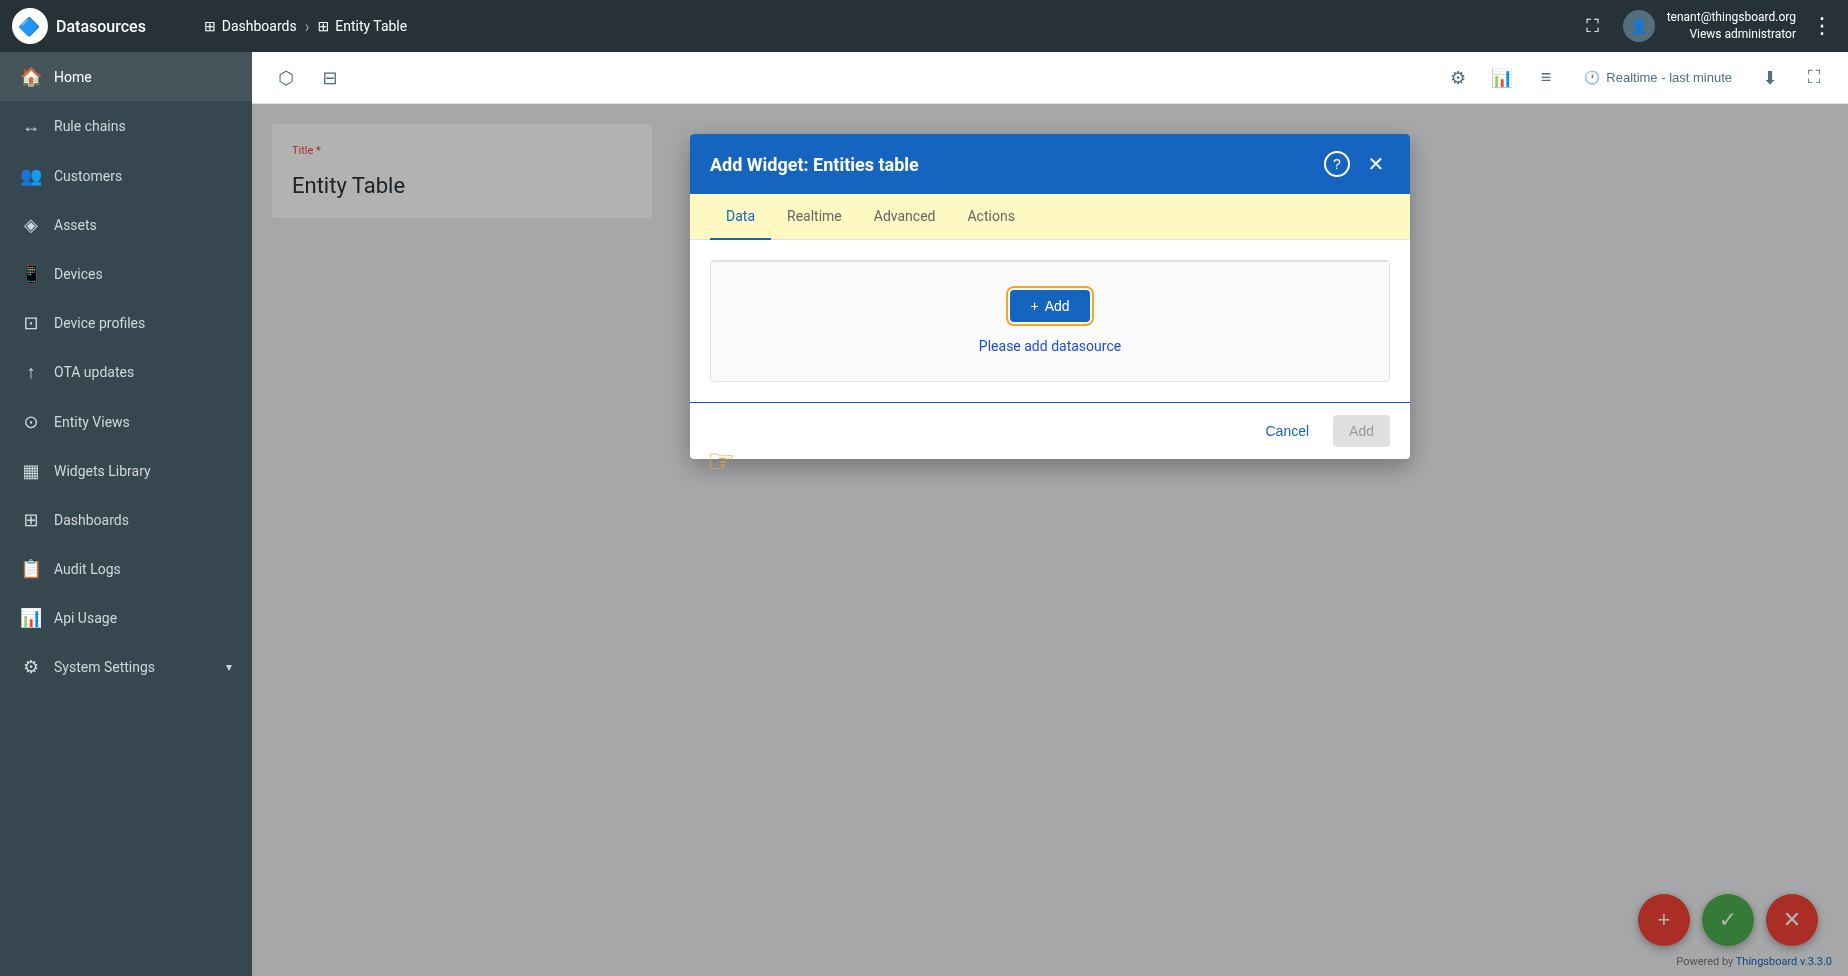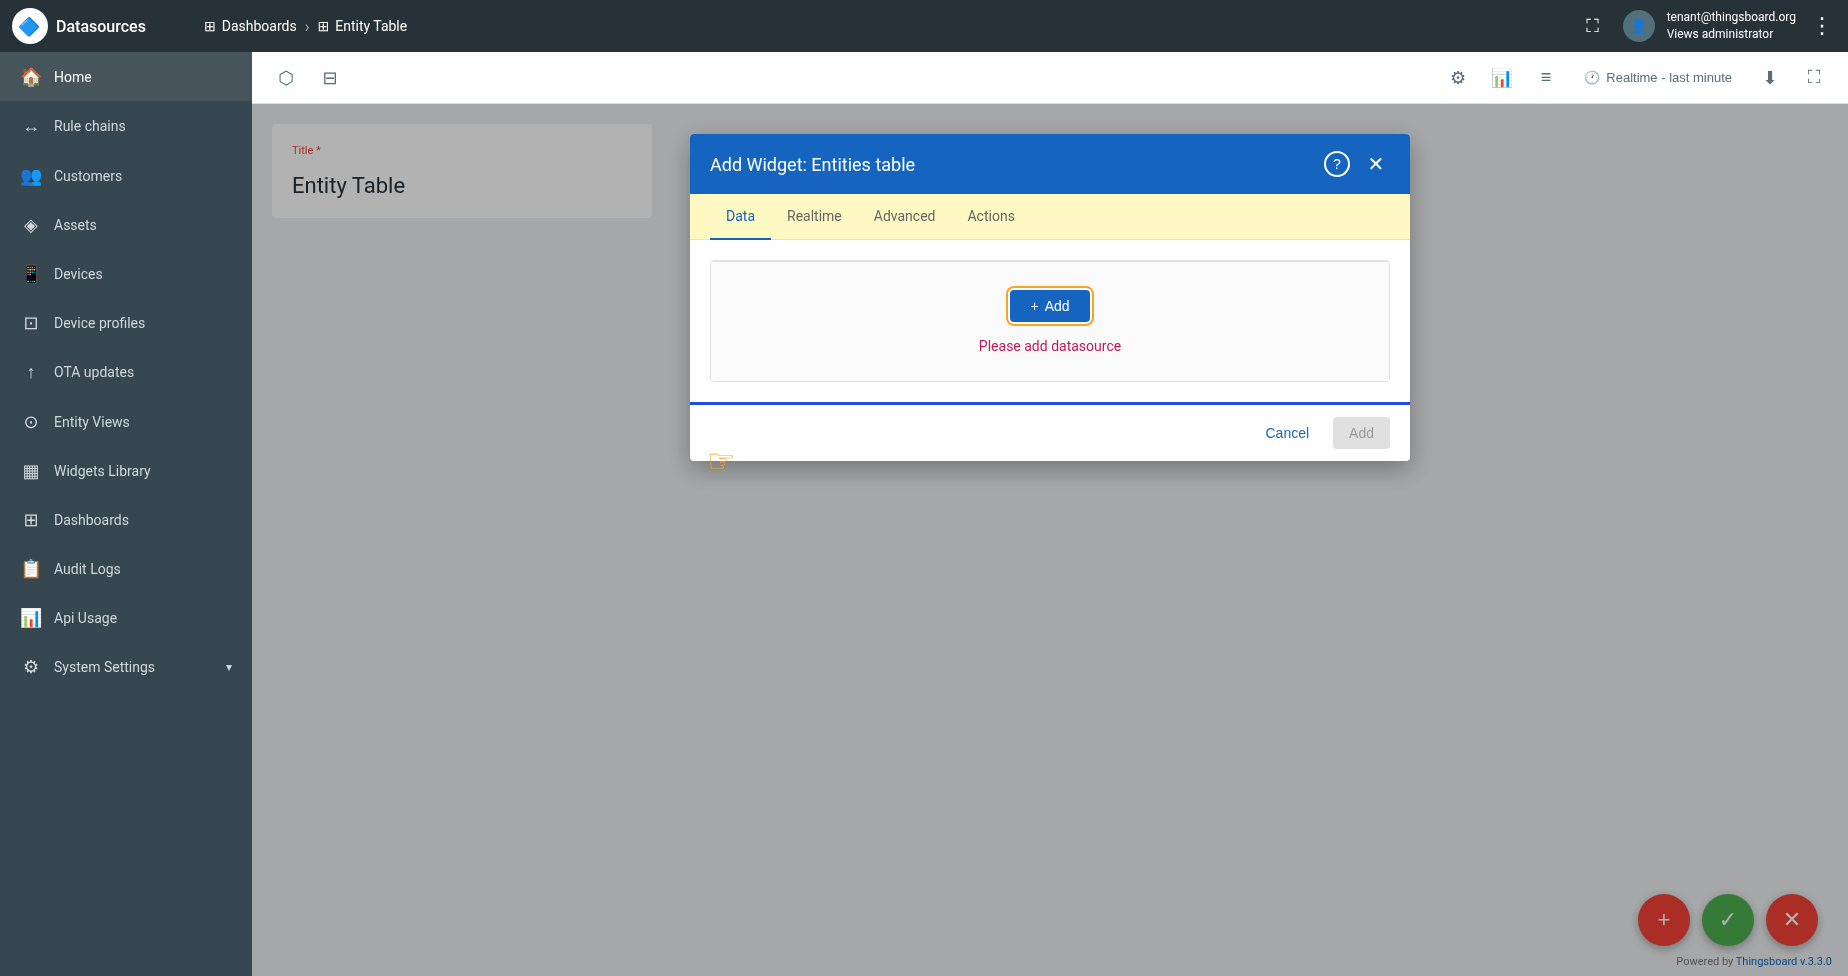--- a/index.html
+++ b/index.html
@@ -44,21 +44,21 @@
       flex: 1;
     }
     .breadcrumb-separator { color: #aaa; font-size: 16px; }
     .breadcrumb-item { display: flex; align-items: center; gap: 6px; }
     .navbar-right {
       display: flex;
       align-items: center;
       gap: 12px;
       color: white;
     }
-    .user-info { text-align: left; font-size: 12px; line-height: 1.4; }
+    .user-info { text-align: right; font-size: 12px; line-height: 1.4; }
     .user-avatar {
       width: 32px; height: 32px;
       border-radius: 50%;
       background: #546e7a;
       display: flex; align-items: center; justify-content: center;
       color: white; font-size: 14px;
     }
 
     
     .main-layout {
@@ -185,21 +185,21 @@
       background: #1565c0;
       padding: 16px 20px;
       display: flex;
       align-items: center;
       justify-content: space-between;
       color: white;
       flex-shrink: 0;
     }
     .modal-title {
       font-size: 18px;
-      font-weight: 400;
+      font-weight: 700;
     }
     .modal-header-actions {
       display: flex;
       align-items: center;
       gap: 12px;
     }
     .modal-header-btn {
       background: none;
       border: none;
       color: white;
@@ -279,31 +279,31 @@
       padding: 8px 20px;
       font-size: 14px;
       cursor: pointer;
       display: flex;
       align-items: center;
       gap: 6px;
       outline: 2px solid #f5a623;
       outline-offset: 2px;
     }
     .placeholder-text {
-      color: #be185d;
+      color: #1d4ed8;
       font-size: 14px;
     }
 
     
     .modal-footer {
       padding: 12px 20px;
       display: flex;
       justify-content: flex-end;
       gap: 8px;
-      border-top: 3px solid #1d4ed8;
+      border-top: 1px solid #1d4ed8;
       flex-shrink: 0;
     }
     .btn-cancel {
       background: none;
       border: none;
       color: #1565c0;
       font-size: 14px;
       padding: 8px 16px;
       cursor: pointer;
       border-radius: 4px;

